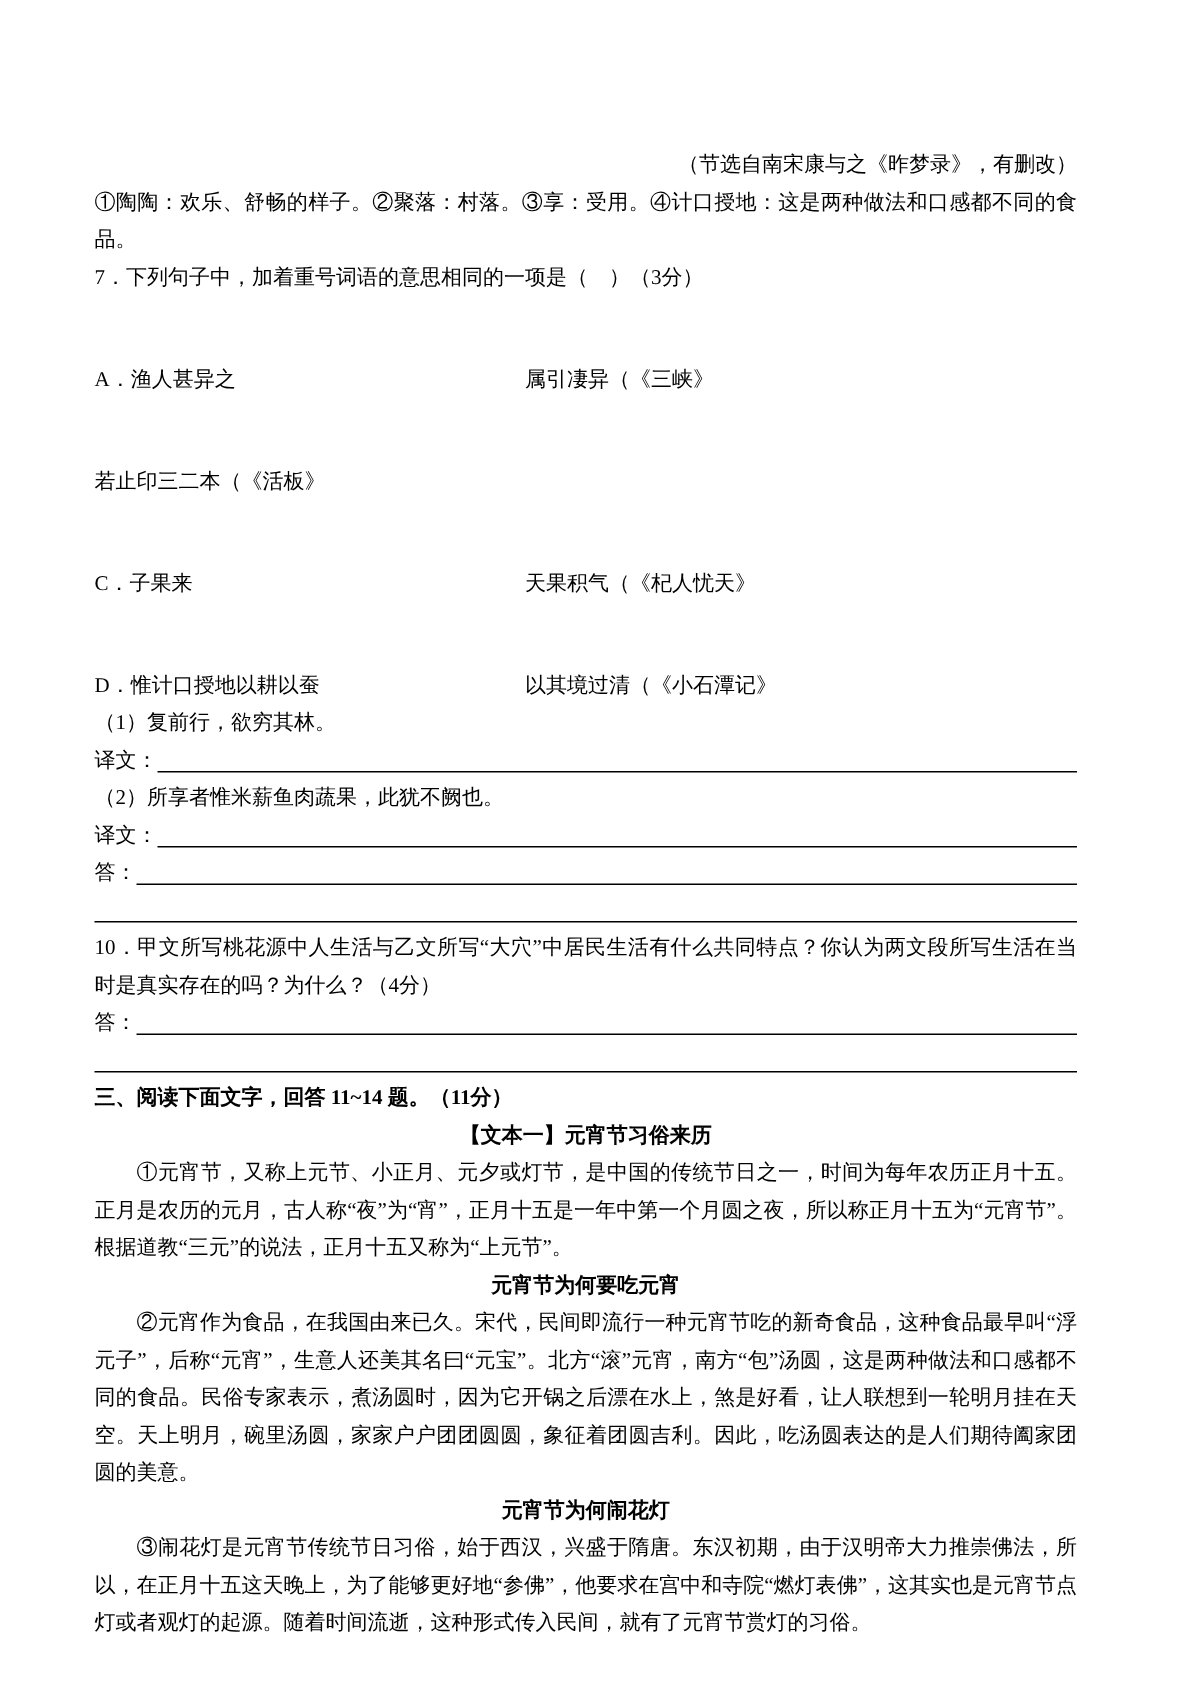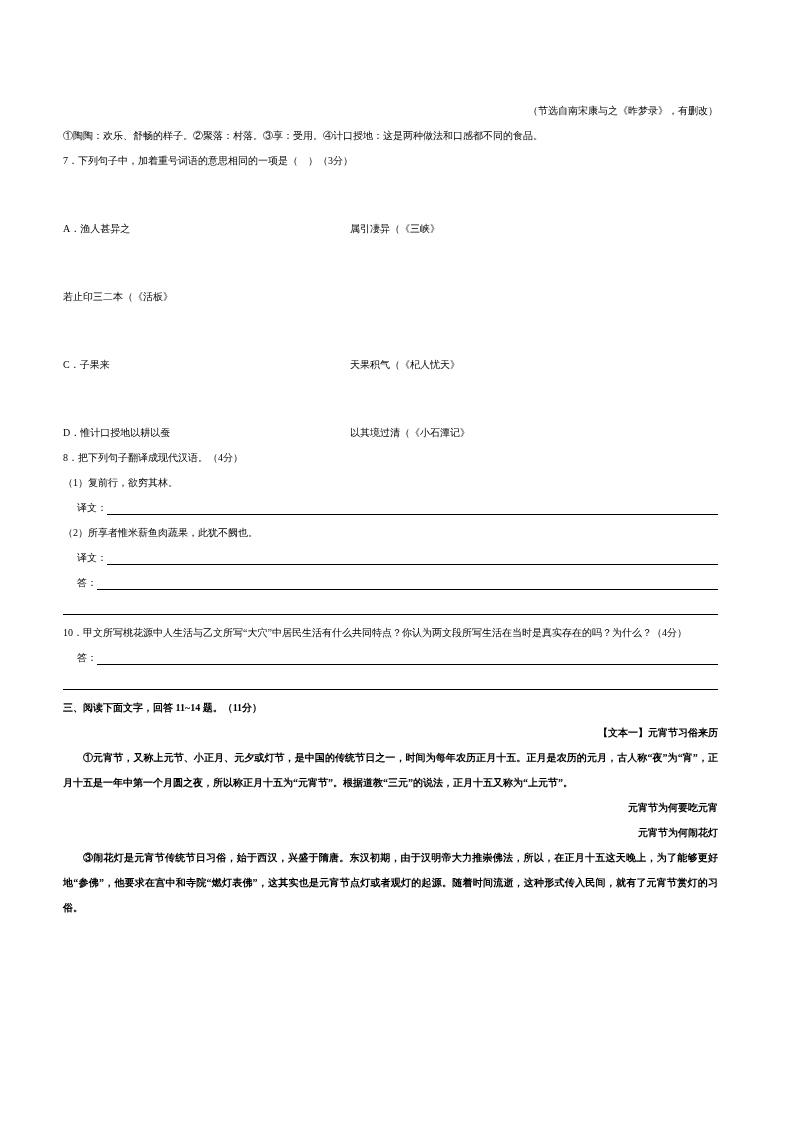--- a/index.html
+++ b/index.html
@@ -2,33 +2,33 @@
 <html><head>
 <meta charset="utf-8">
 <style>
   html,body{margin:0;padding:0;background:#ffffff;}
   body{width:794px;height:1123px;overflow:hidden;}
   .page{
     box-sizing:border-box;
     width:794px;height:1123px;
     padding:98px 76px 0 63px;
     font-family:"Liberation Serif","DejaVu Serif",serif;
-    font-size:10px;line-height:25px;color:#000;
+    font-size:14px;line-height:25px;color:#000;
   }
   .row{min-height:25px;}
   .right{text-align:right;}
   .justify{text-align:justify;text-justify:inter-ideograph;}
-  .indent{text-indent:2em;font-weight:bold;}
+  .indent{text-indent:2em;}
   .bold{font-weight:bold;}
-  .center{text-align:right;}
+  .center{text-align:center;}
   .opt-row{display:flex;margin-top:43px;}
   .opt-left{width:287px;flex:none;}
   .opt-right{flex:1;}
   .blank-row{display:flex;height:25px;}
-  .blank-label{flex:none;margin-left:14px;}
+  .blank-label{flex:none;}
   .uline{flex:1;height:20px;border-bottom:1.5px solid #000;box-sizing:border-box;}
   .full-row{height:25px;}
   .full-row .bar{height:20px;border-bottom:1.5px solid #000;box-sizing:border-box;}
 </style>
 </head>
 <body>
 
 <div class="page">
 
   <div class="row right">（节选自南宋康与之《昨梦录》，有删改）</div>
@@ -46,21 +46,20 @@
   </div>
   <div class="row opt-row">
     <div class="opt-left">C．子果来</div>
     <div class="opt-right">天果积气（《杞人忧天》</div>
   </div>
   <div class="row opt-row">
     <div class="opt-left">D．惟计口授地以耕以蚕</div>
     <div class="opt-right">以其境过清（《小石潭记》</div>
   </div>
 
-  <div class="row justify">8．把下列句子翻译成现代汉语。（4分）</div>
   <div class="row justify">（1）复前行，欲穷其林。</div>
   <div class="blank-row">
     <span class="blank-label">译文：</span>
     <div class="uline"></div>
   </div>
   <div class="row justify">（2）所享者惟米薪鱼肉蔬果，此犹不阙也。</div>
   <div class="blank-row">
     <span class="blank-label">译文：</span>
     <div class="uline"></div>
   </div>
@@ -81,17 +80,18 @@
   <div class="full-row">
     <div class="bar"></div>
   </div>
 
   <div class="row bold justify">三、阅读下面文字，回答 11~14 题。（11分）</div>
 
   <div class="row bold center">【文本一】元宵节习俗来历</div>
   <div class="row justify indent">①元宵节，又称上元节、小正月、元夕或灯节，是中国的传统节日之一，时间为每年农历正月十五。正月是农历的元月，古人称“夜”为“宵”，正月十五是一年中第一个月圆之夜，所以称正月十五为“元宵节”。根据道教“三元”的说法，正月十五又称为“上元节”。</div>
 
   <div class="row bold center">元宵节为何要吃元宵</div>
+  <div class="row justify indent">②元宵作为食品，在我国由来已久。宋代，民间即流行一种元宵节吃的新奇食品，这种食品最早叫“浮元子”，后称“元宵”，生意人还美其名曰“元宝”。北方“滚”元宵，南方“包”汤圆，这是两种做法和口感都不同的食品。民俗专家表示，煮汤圆时，因为它开锅之后漂在水上，煞是好看，让人联想到一轮明月挂在天空。天上明月，碗里汤圆，家家户户团团圆圆，象征着团圆吉利。因此，吃汤圆表达的是人们期待阖家团圆的美意。</div>
 
   <div class="row bold center">元宵节为何闹花灯</div>
   <div class="row justify indent">③闹花灯是元宵节传统节日习俗，始于西汉，兴盛于隋唐。东汉初期，由于汉明帝大力推崇佛法，所以，在正月十五这天晚上，为了能够更好地“参佛”，他要求在宫中和寺院“燃灯表佛”，这其实也是元宵节点灯或者观灯的起源。随着时间流逝，这种形式传入民间，就有了元宵节赏灯的习俗。</div>
 
 </div>
 
 </body></html>

